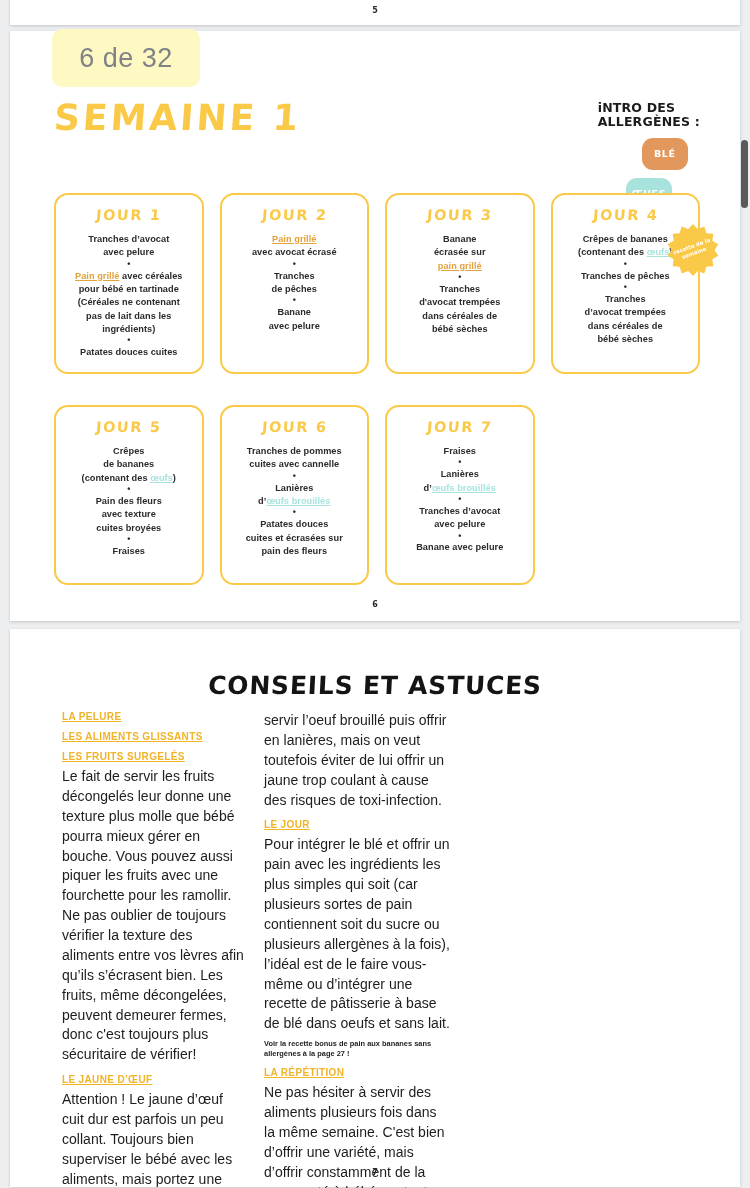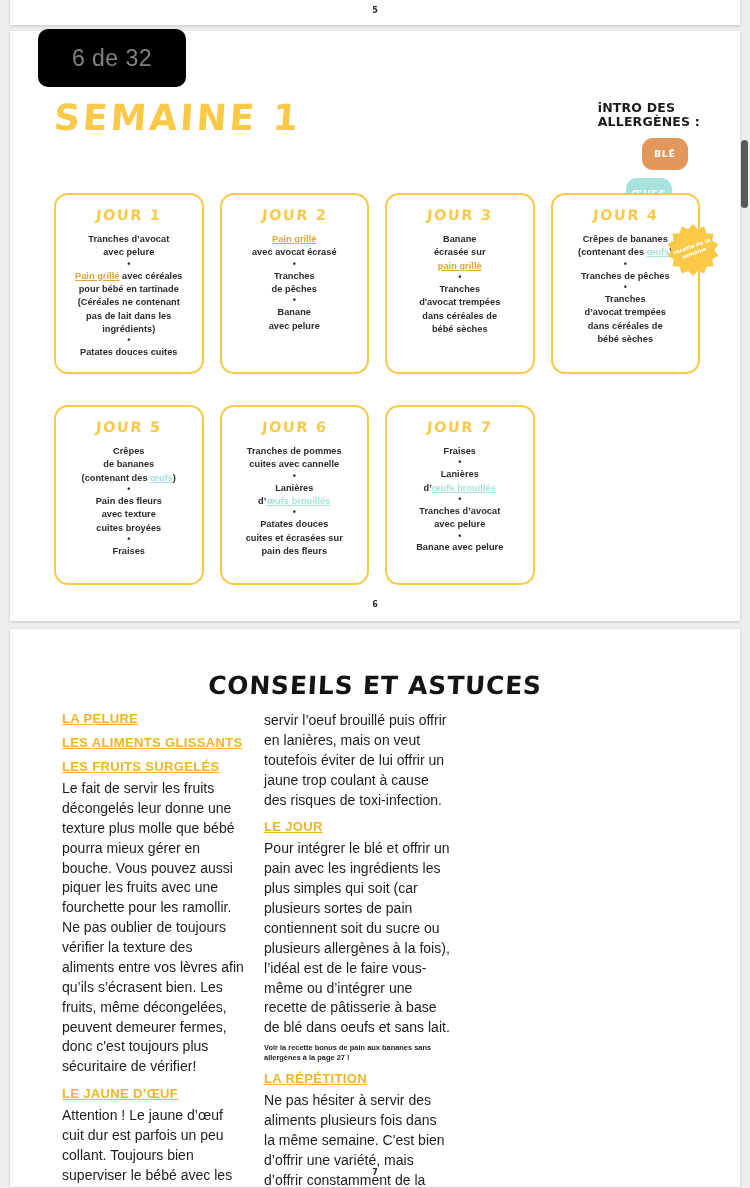--- a/index.html
+++ b/index.html
@@ -29,26 +29,26 @@
 
   .page-num {
     position: absolute; left: 0; right: 0;
     text-align: center;
     font-family: "DejaVu Sans", sans-serif;
     font-size: 8px; font-weight: 700; color: #2b2b2b;
   }
 
   
   #page-indicator {
-    position: absolute; left: 38px; top: 29px;
+    position: absolute; left: 52px; top: 29px;
     width: 148px; height: 58px;
-    background: #000000;
+    background: #fef9c3;
     border-radius: 10px;
     display: flex; align-items: center; justify-content: center;
-    font-size: 23px; color: #808285;
+    font-size: 27px; color: #808285;
     letter-spacing: .5px;
     z-index: 40;
   }
 
   
   #scrollbar-track {
     position: absolute; right: 0; top: 0;
     width: 10px; height: 1188px;
     background: transparent; z-index: 50;
   }
@@ -148,21 +148,21 @@
     color: #141414; letter-spacing: .8px;
     transform: skewX(-3deg);
   }
   .tips-cols {
     position: absolute; left: 52px; top: 82px;
     width: 388px;
     display: flex; gap: 16px;
   }
   .tips-col { width: 186px; }
   .tip-h {
-    font-size: 13px; font-weight: 700;
+    font-size: 10px; font-weight: 700;
     color: #f0b429; text-decoration: underline;
     letter-spacing: .35px;
     margin: 9px 0 5px;
   }
   .tips-col .tip-h:first-child { margin-top: 0; }
   .tip-p {
     font-size: 14px; color: #1d1d1d;
     line-height: 1.42; letter-spacing: .02px;
   }
   .tip-p.bold { font-weight: 700; font-size: 7.4px; line-height: 1.3; margin-top: 5px; }

